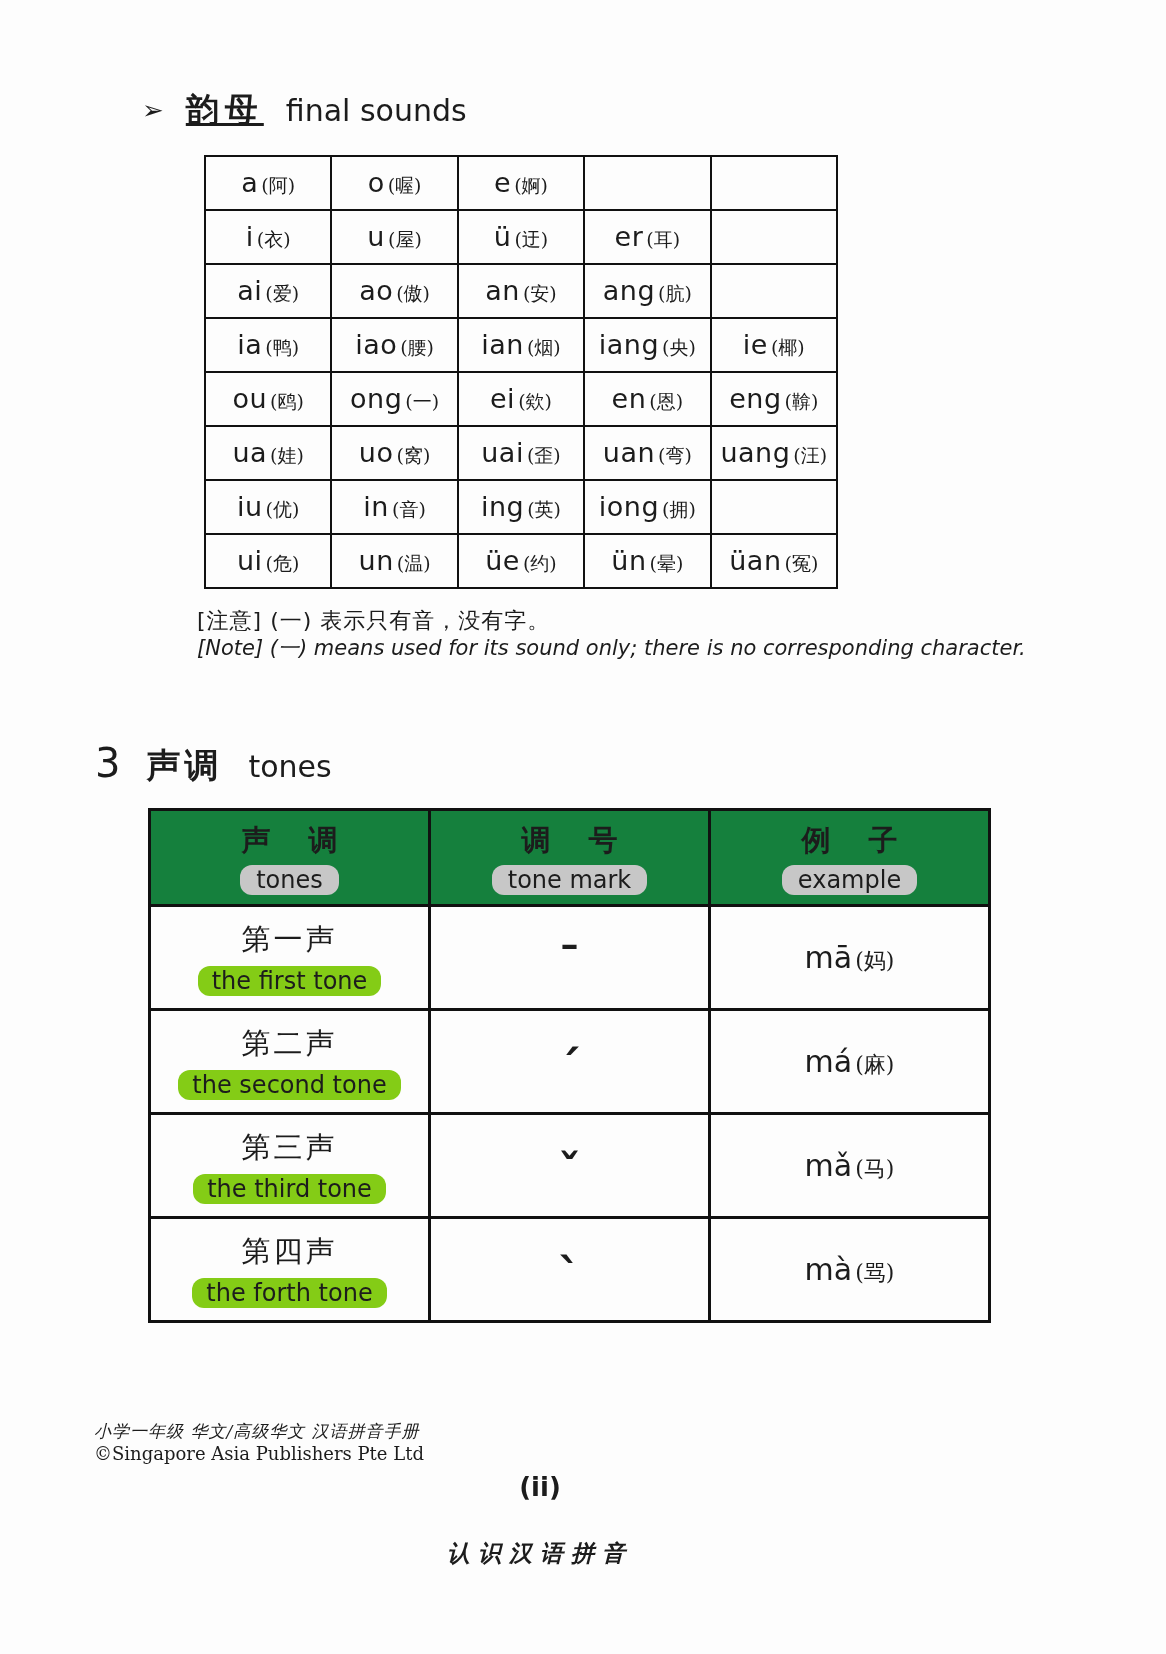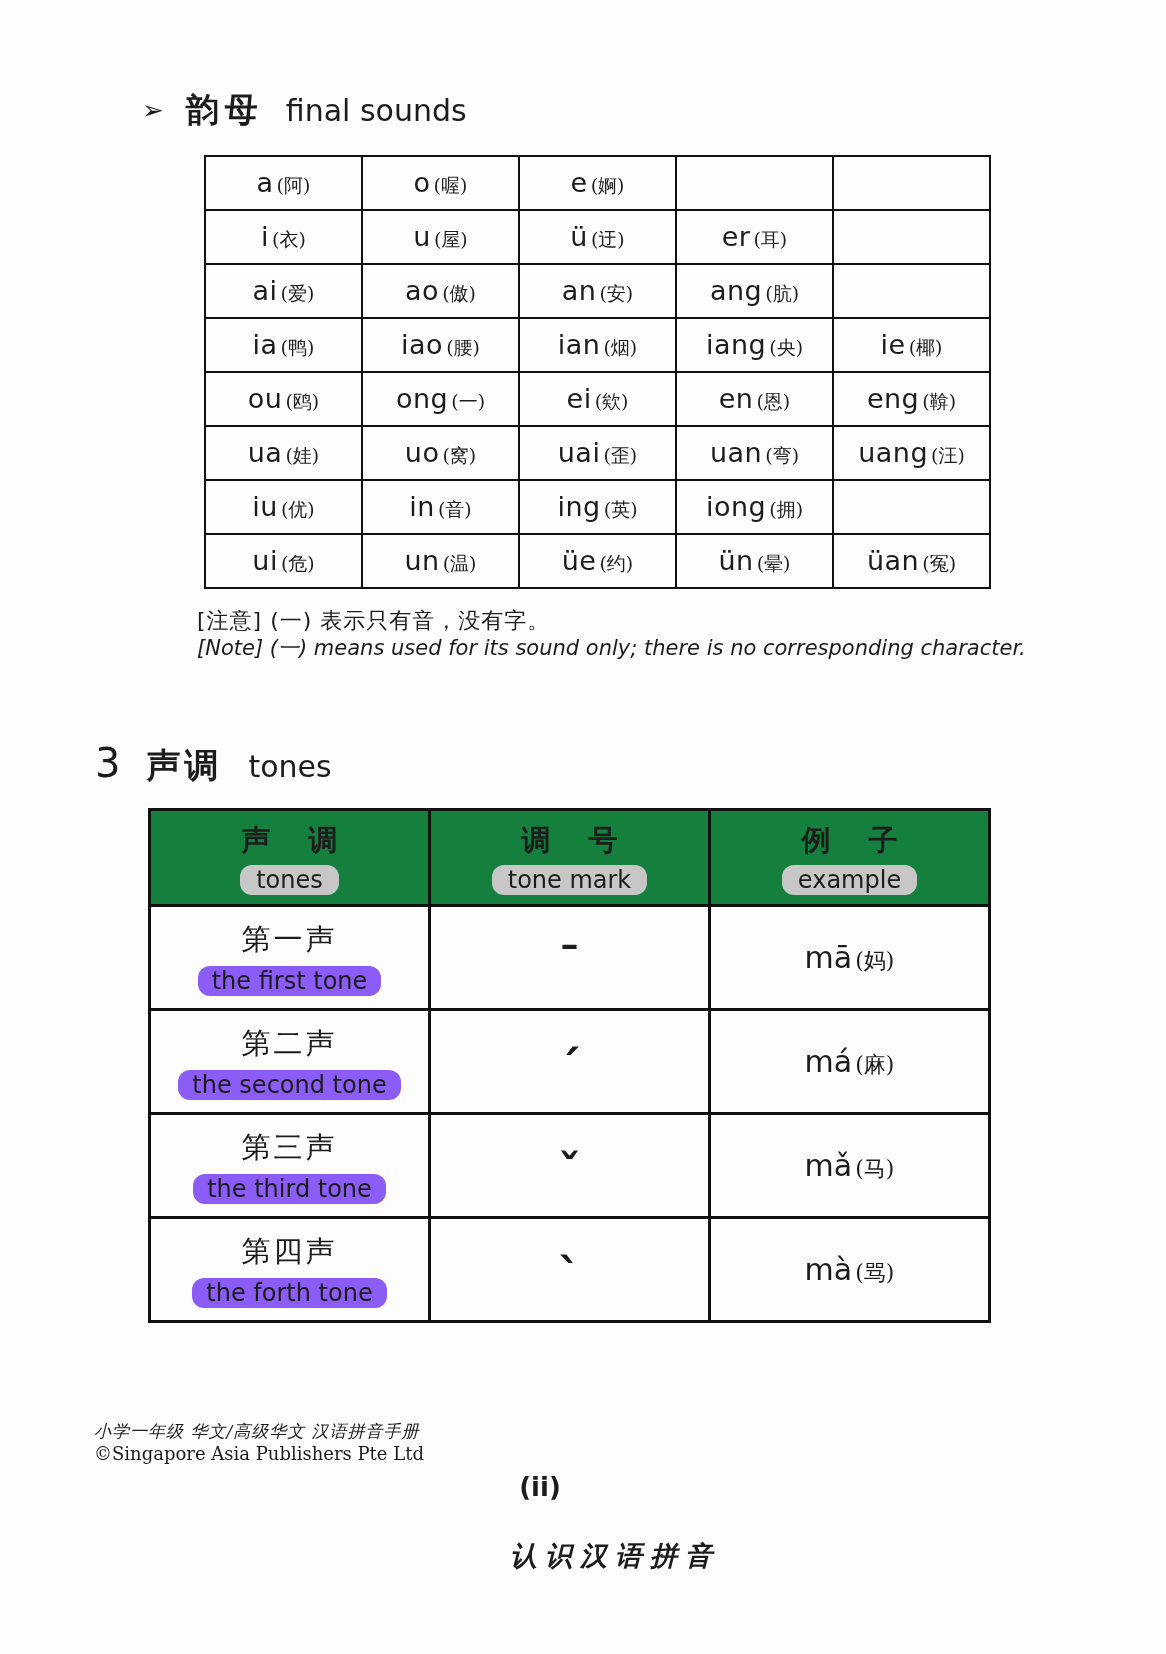--- a/index.html
+++ b/index.html
@@ -2,26 +2,26 @@
 <html><head>
 <meta charset="utf-8">
 <style>
   * { margin:0; padding:0; box-sizing:border-box; }
   body { background:#ffffff; font-family:"DejaVu Sans", sans-serif; color:#1c1c1c; }
   .page { position:relative; width:1166px; height:1654px; background:#fdfdfd; overflow:hidden; }
 
   
   .h2 { position:absolute; left:142px; top:88px; display:flex; align-items:baseline; gap:22px; }
   .h2 .arrow { font-size:26px; transform:translateY(-2px); }
-  .h2 .zh { font-size:33px; font-weight:bold; letter-spacing:6px; }
+  .h2 .zh { font-size:33px; font-weight:bold; letter-spacing:6px;text-decoration:underline; }
   .h2 .en { font-size:30px; }
 
   
   table { border-collapse:collapse; table-layout:fixed; }
-  .finals-table { position:absolute; left:204px; top:155px; width:787px; }
+  .finals-table { position:absolute; left:204px; top:155px; width:634px; }
   .finals-table td {
     width:20%; height:54px; border:2.5px solid #111; text-align:center; vertical-align:middle;
     white-space:nowrap;
   }
   .py { font-size:27px; letter-spacing:0.5px; }
   .zh-small { font-family:"DejaVu Serif", serif; font-size:19px; margin-left:3px; }
 
   
   .note-zh { position:absolute; left:197px; top:606px; font-size:22px; letter-spacing:1px; }
   .note-en { position:absolute; left:197px; top:634px; font-size:21px;font-style:italic; }
@@ -34,35 +34,35 @@
 
   
   .tones-table { position:absolute; left:148px; top:808px; width:843px; }
   .tones-table th, .tones-table td { border:3px solid #111; text-align:center; vertical-align:middle; }
   .tones-table th { height:96px; background:#15803d; font-weight:normal; }
   .tones-table td { height:104px; background:#fdfdfd; }
   .th-zh { display:block; font-size:29px; font-weight:bold; letter-spacing:14px; text-indent:14px; }
   .th-en { display:inline-block; font-size:24px; background:#c7c7c7; border-radius:12px;
            padding:1px 16px; margin-top:4px; }
   .tone-zh { display:block; font-family:"DejaVu Serif", serif; font-size:29px; letter-spacing:3px; }
-  .tone-en { display:inline-block; font-size:24px; background:#8b5cf6; border-radius:12px;
+  .tone-en { display:inline-block; font-size:24px; background:#84cc16; border-radius:12px;
              padding:1px 14px; margin-top:6px; }
   .tone-mark { font-size:46px; font-weight:bold; line-height:0.4; display:inline-block; transform:translateY(12px); }
   .ex-py { font-size:30px; }
   .ex-zh { font-family:"DejaVu Serif", serif; font-size:22px; margin-left:3px; }
 
   
   .footer-left { position:absolute; left:94px; top:1420px; font-family:"DejaVu Serif", serif; }
   .footer-series { font-size:17px; font-style:italic; letter-spacing:1px; }
   .footer-copy { font-size:18px; }
   .page-num { position:absolute; left:480px; top:1472px; width:120px; text-align:center;
               font-size:26px; font-weight:bold; }
-  .book-title { position:absolute; left:360px; top:1538px; width:360px; text-align:right;
+  .book-title { position:absolute; left:360px; top:1538px; width:360px; text-align:center;
                 font-family:"DejaVu Serif", serif; font-style:italic; font-weight:bold;
-                font-size:27px; letter-spacing:8px; }
+                font-size:23px; letter-spacing:8px; }
 </style>
 </head>
 <body>
 
 <div class="page">
 
   <div class="h2">
     <span class="arrow">➢</span>
     <span class="zh">韵母</span>
     <span class="en">final sounds</span>

